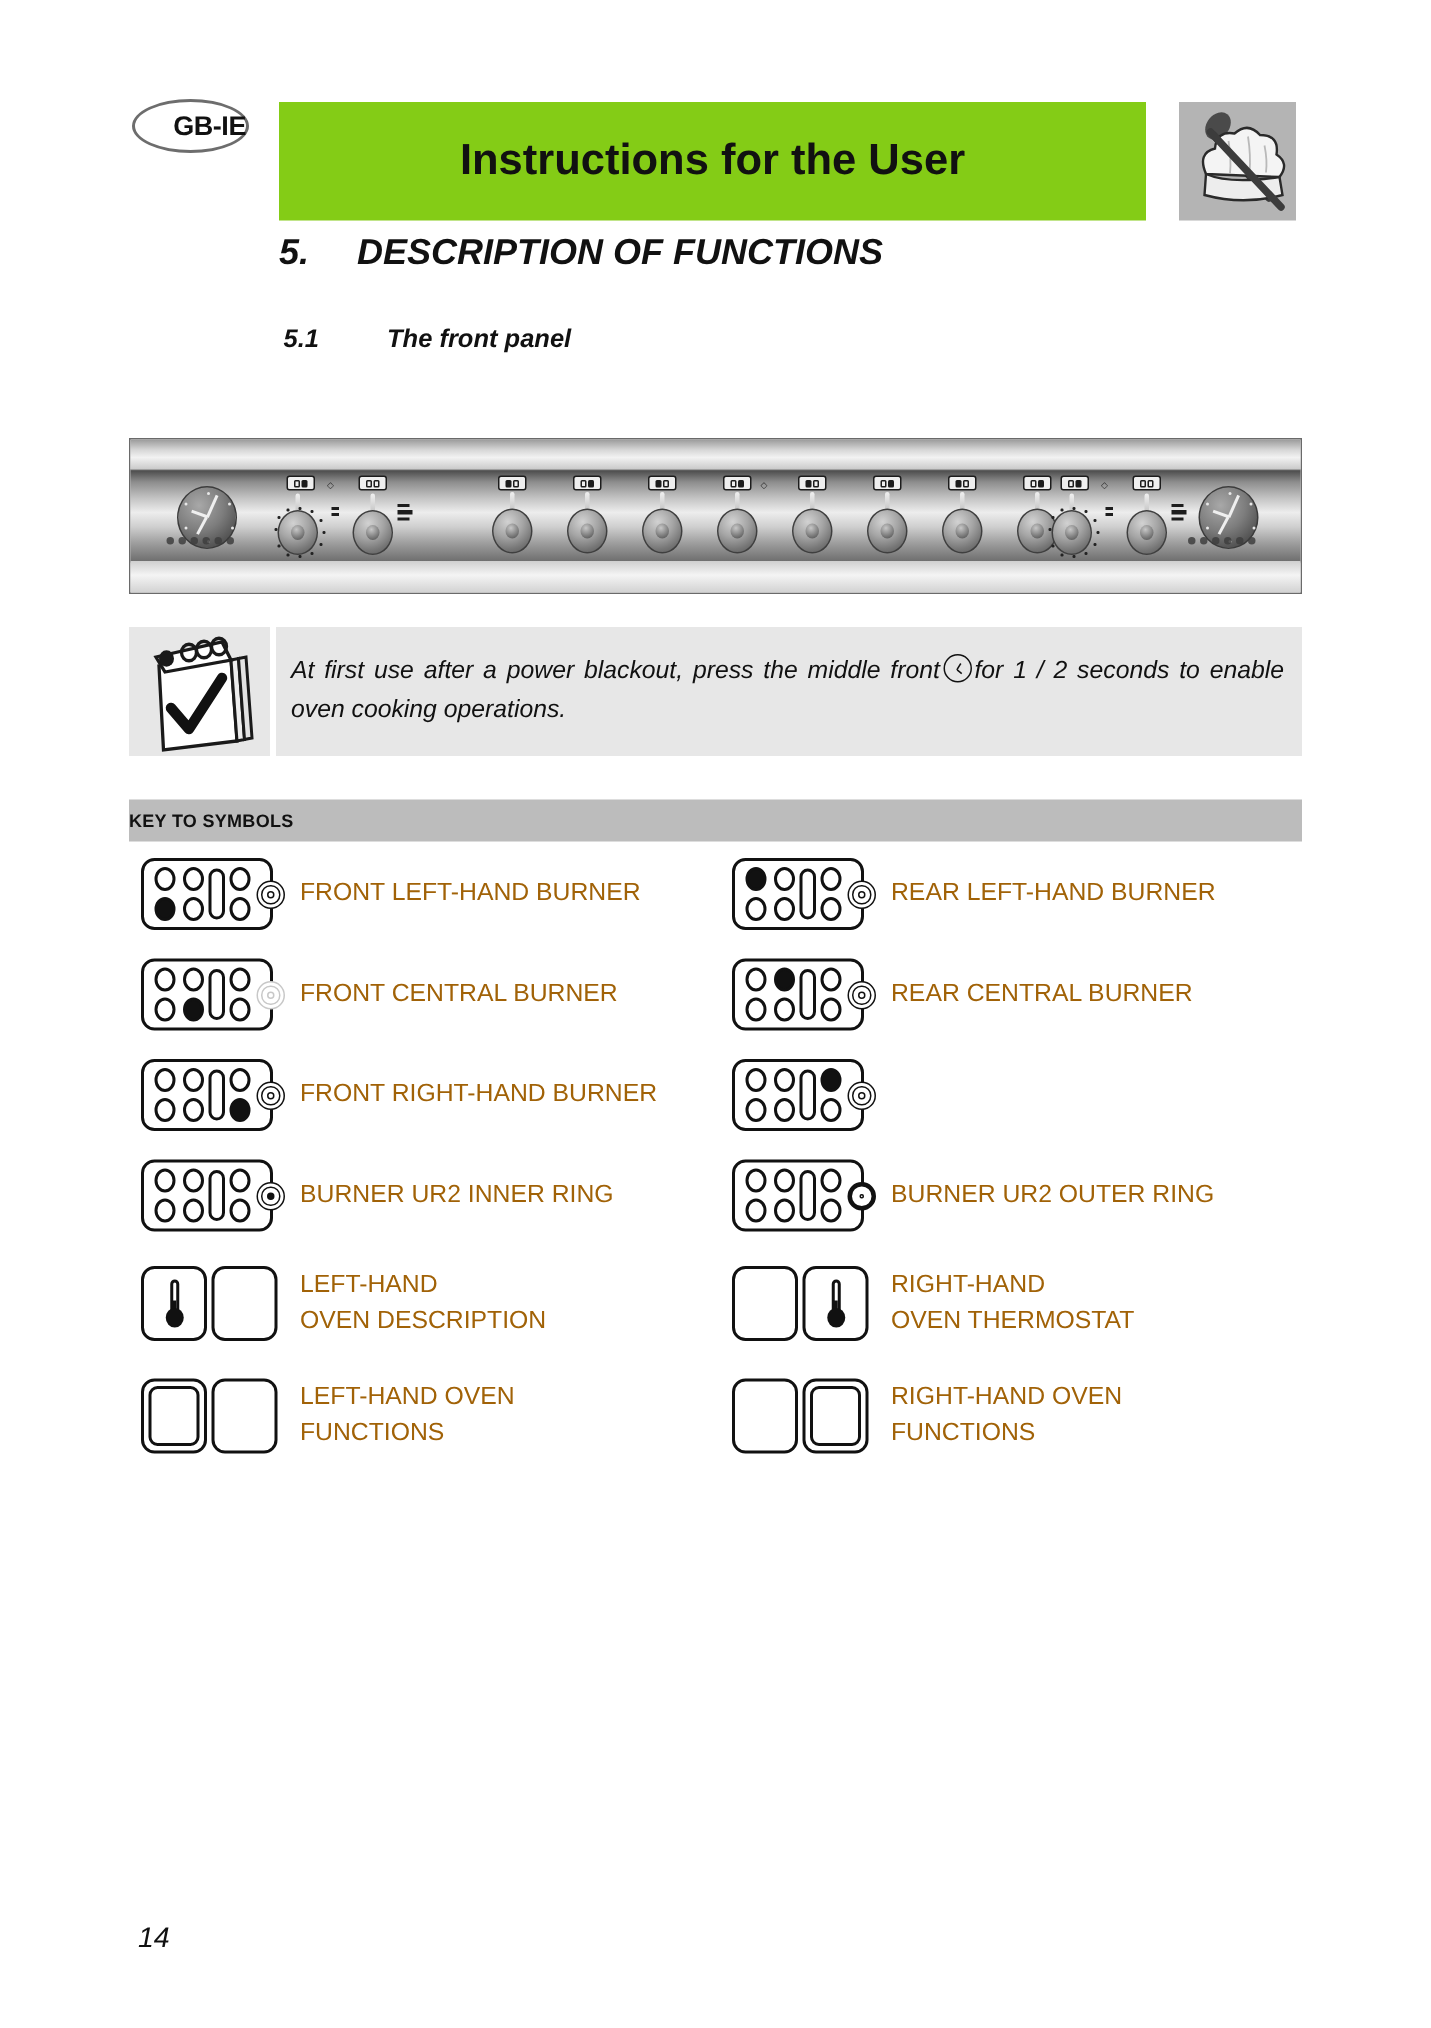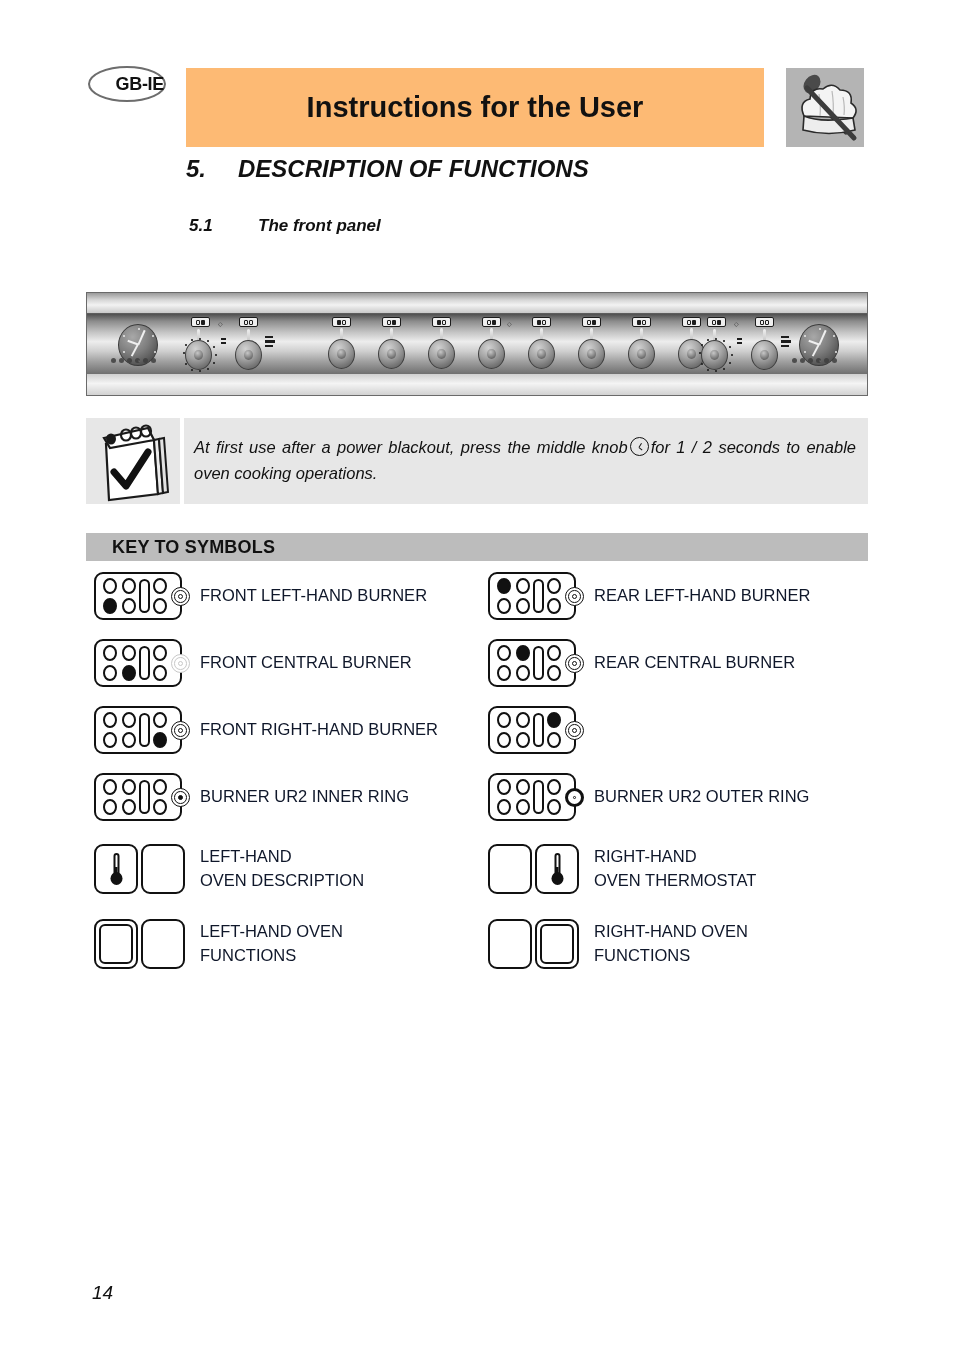--- a/index.html
+++ b/index.html
@@ -27,21 +27,21 @@
     font-size: 18px;
     font-weight: bold;
     letter-spacing: -0.3px;
     color: #111;
     box-sizing: border-box;
   }
   .title-bar {
     position: absolute;
     left: 186px; top: 68px;
     width: 578px; height: 79px;
-    background: #fdba74;
+    background: #84cc16;
     display: flex;
     align-items: center;
     justify-content: center;
   }
   .title-bar .title-text {
     font-size: 29px;
     font-weight: bold;
     color: #111;
     letter-spacing: 0px;
   }
@@ -281,22 +281,21 @@
   .key-header {
     position: absolute;
     left: 86px; top: 533px;
     width: 782px; height: 28px;
     background: #bcbcbc;
     display: flex;
     align-items: center;
     box-sizing: border-box;
   }
   .key-header span {
-    padding-left: 26px;
-    font-size: 18px;
+    font-size: 12px;
     font-weight: bold;
     color: #111;
     letter-spacing: .2px;
   }
 
   .key-grid {
     position: absolute;
     left: 86px; top: 566px;
     width: 790px;
   }
@@ -308,21 +307,21 @@
     position: absolute;
     display: flex;
     align-items: center;
     gap: 10px;
     height: 60px;
   }
   .key-cell.left  { left: 8px;   width: 390px; }
   .key-cell.right { left: 402px; width: 390px; }
   .key-label {
     font-size: 16.5px;
-    color: #0f172a;
+    color: #a16207;
     line-height: 1.45;
     white-space: pre-line;
   }
 
   
   .sym {
     position: relative;
     width: 96px; height: 48px;
     flex: 0 0 auto;
   }
@@ -687,21 +686,21 @@
         <path d="M2 10 L46 0 L52 12 L8 20 Z" fill="#ffffff" stroke="#1a1a1a" stroke-width="2.2"></path>
         <ellipse cx="9" cy="11" rx="5" ry="5.5" fill="#1a1a1a"></ellipse>
         <ellipse cx="24" cy="7" rx="5" ry="5.5" fill="none" stroke="#1a1a1a" stroke-width="2.2"></ellipse>
         <ellipse cx="34" cy="5" rx="5" ry="5.5" fill="none" stroke="#1a1a1a" stroke-width="2.2"></ellipse>
         <ellipse cx="44" cy="3" rx="5" ry="5.5" fill="none" stroke="#1a1a1a" stroke-width="2.2"></ellipse>
         <path d="M12 44 L24 58 L46 24" fill="none" stroke="#111" stroke-width="7" stroke-linecap="round" stroke-linejoin="round"></path>
       </g>
     </svg>
   </div>
   <div class="note-text">
-    <span>At first use after a power blackout, press the middle knob</span><span class="clock-glyph"></span><span>for 1 / 2 seconds to enable oven cooking operations.</span>
+    <span>At first use after a power blackout, press the middle front</span><span class="clock-glyph"></span><span>for 1 / 2 seconds to enable oven cooking operations.</span>
   </div>
 </div>
 
 <div class="key-header">
   <span>KEY TO SYMBOLS</span>
 </div>
 
 <div class="key-grid">
 
   <div class="key-row">

